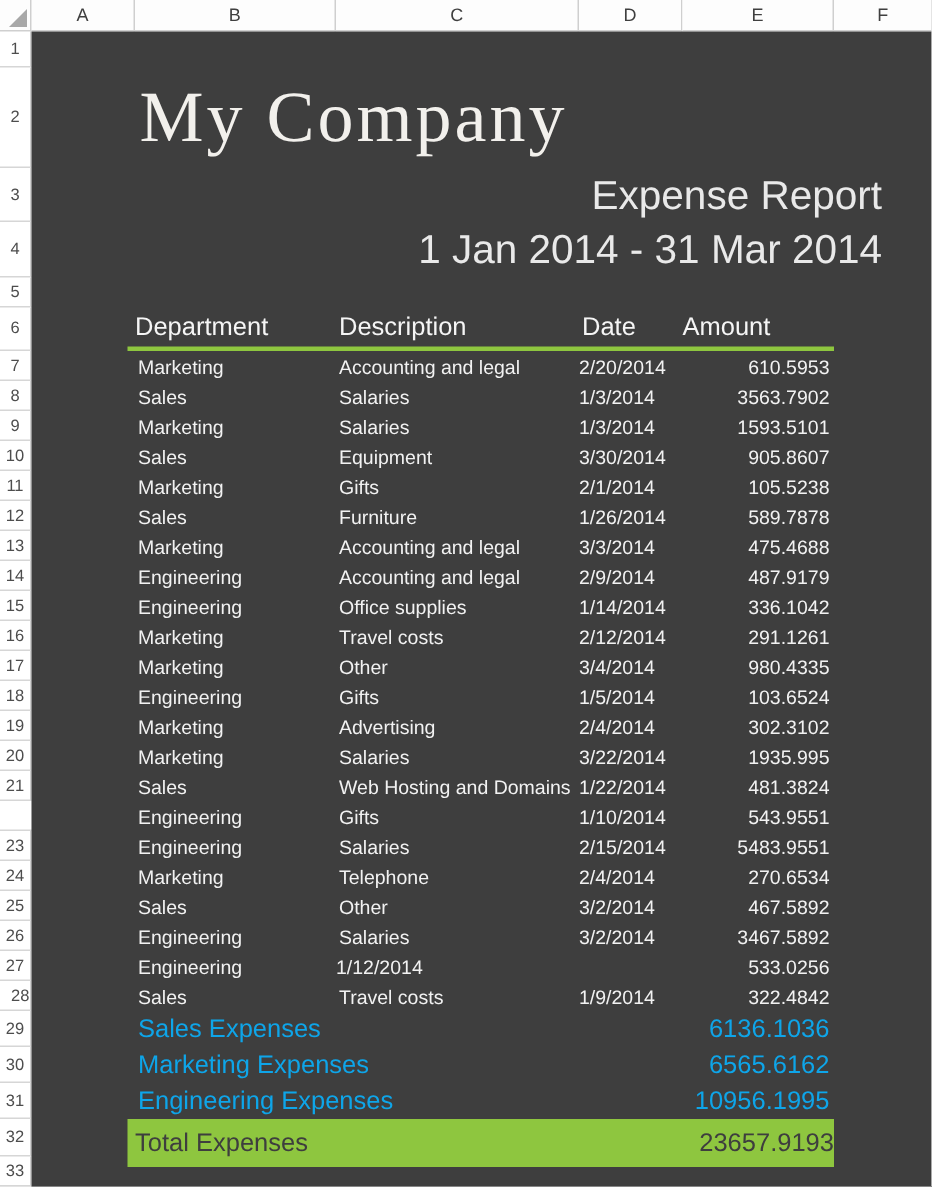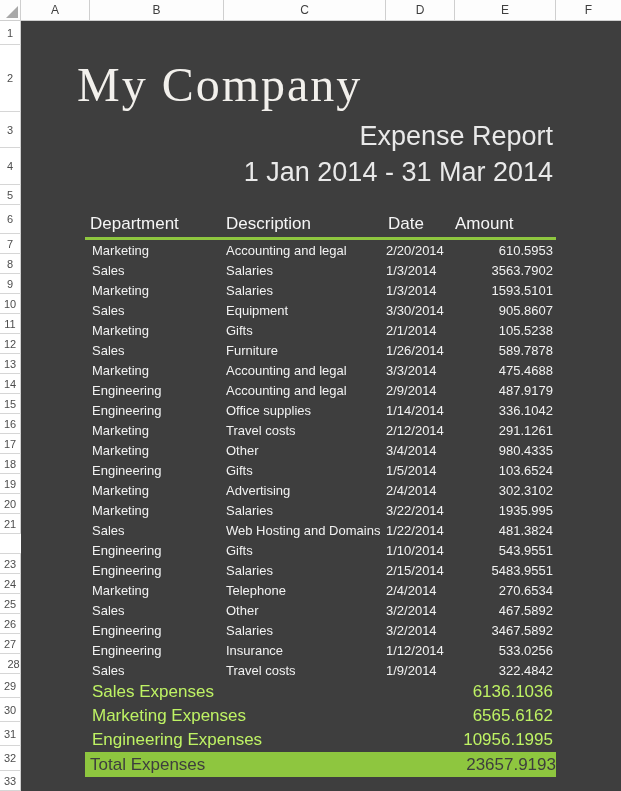--- a/index.html
+++ b/index.html
@@ -22,48 +22,48 @@
   
   .body-row { display:flex; flex:1 1 auto; }
   .gutter { width:21px; flex:0 0 21px; background:#ffffff; display:flex; flex-direction:column; }
   .gutter-cell { border-bottom:1px solid #d6d6d6; border-right:1px solid #cfcfcf;
                  display:flex; align-items:center; justify-content:center;
                  font-size:11px; color:#4d4d4d; }
 
   .content { width:600px; flex:0 0 600px; background:#3e3e3e; color:#f2f2f2; position:relative; }
 
   .r1-spacer { height:24px; }
-  .company-title { height:67px; line-height:67px; padding-left:56px;
+  .company-title { height:67px; line-height:67px; padding-left:72px;
                    font-family:"Liberation Serif","DejaVu Serif",serif;
-                   font-size:48px; letter-spacing:2px; color:#f2f0ec; white-space:nowrap;margin-top:6px; }
-  .subtitle { height:36px; line-height:36px; text-align:right; padding-right:68px;
+                   font-size:48px; letter-spacing:2px; color:#f2f0ec; white-space:nowrap; }
+  .subtitle { height:36px; line-height:36px; text-align:right; padding-right:33px;
               font-size:27px; font-weight:300; color:#e9e9e9; white-space:nowrap; }
   .daterange { height:37px; line-height:37px; }
   .r5-spacer { height:20px; }
 
   
   .table { margin-left:64px; width:471px; }
   .thead { display:flex; height:29px; align-items:center;
            border-bottom:3px solid #8ec63f; font-size:17px; color:#f5f5f5; }
   .th-dept   { width:139px; padding-left:5px; }
   .th-desc   { width:162px; padding-left:2px; }
   .th-date   { width:69px;  padding-left:2px; }
   .th-amount { flex:1; padding-left:0; }
 
   .expense-row { display:flex; height:20px; align-items:center; font-size:13px; color:#f2f2f2; }
   .c-dept   { width:139px; padding-left:7px; white-space:nowrap; }
   .c-desc   { width:162px; padding-left:2px; white-space:nowrap; }
   .c-date   { width:69px;  padding-right:3px; white-space:nowrap; }
   .c-amount { flex:1; text-align:right; padding-right:3px; white-space:nowrap; }
 
-  .summary-row { display:flex; height:24px; align-items:center; font-size:17px; color:#bef264;justify-content:flex-end; }
+  .summary-row { display:flex; height:24px; align-items:center; font-size:17px; color:#0ea5e9;justify-content:flex-end; }
   .s-label { flex:1; padding-left:7px; white-space:nowrap; }
   .s-value { text-align:right; padding-right:3px; white-space:nowrap; }
 
-  .total-row { display:flex; height:25px; align-items:center; font-size:17px;
+  .total-row { display:flex; height:32px; align-items:center; font-size:17px;
                background:#8ec63f; color:#3e3e3e; }
   .t-label { flex:1; padding-left:5px; white-space:nowrap; }
   .t-value { text-align:left; padding-right:0; white-space:nowrap; }
 </style>
 </head>
 <body>
 
 <div class="sheet">
 
   <div class="col-header-row">
@@ -249,21 +249,20 @@
               <div class="c-amount">467.5892</div>
             </div>
             <div class="expense-row">
               <div class="c-dept">Engineering</div>
               <div class="c-desc">Salaries</div>
               <div class="c-date">3/2/2014</div>
               <div class="c-amount">3467.5892</div>
             </div>
             <div class="expense-row">
               <div class="c-dept">Engineering</div>
-              <div class="c-desc">Insurance</div>
               <div class="c-date">1/12/2014</div>
               <div class="c-amount">533.0256</div>
             </div>
             <div class="expense-row">
               <div class="c-dept">Sales</div>
               <div class="c-desc">Travel costs</div>
               <div class="c-date">1/9/2014</div>
               <div class="c-amount">322.4842</div>
             </div>
           </div>

